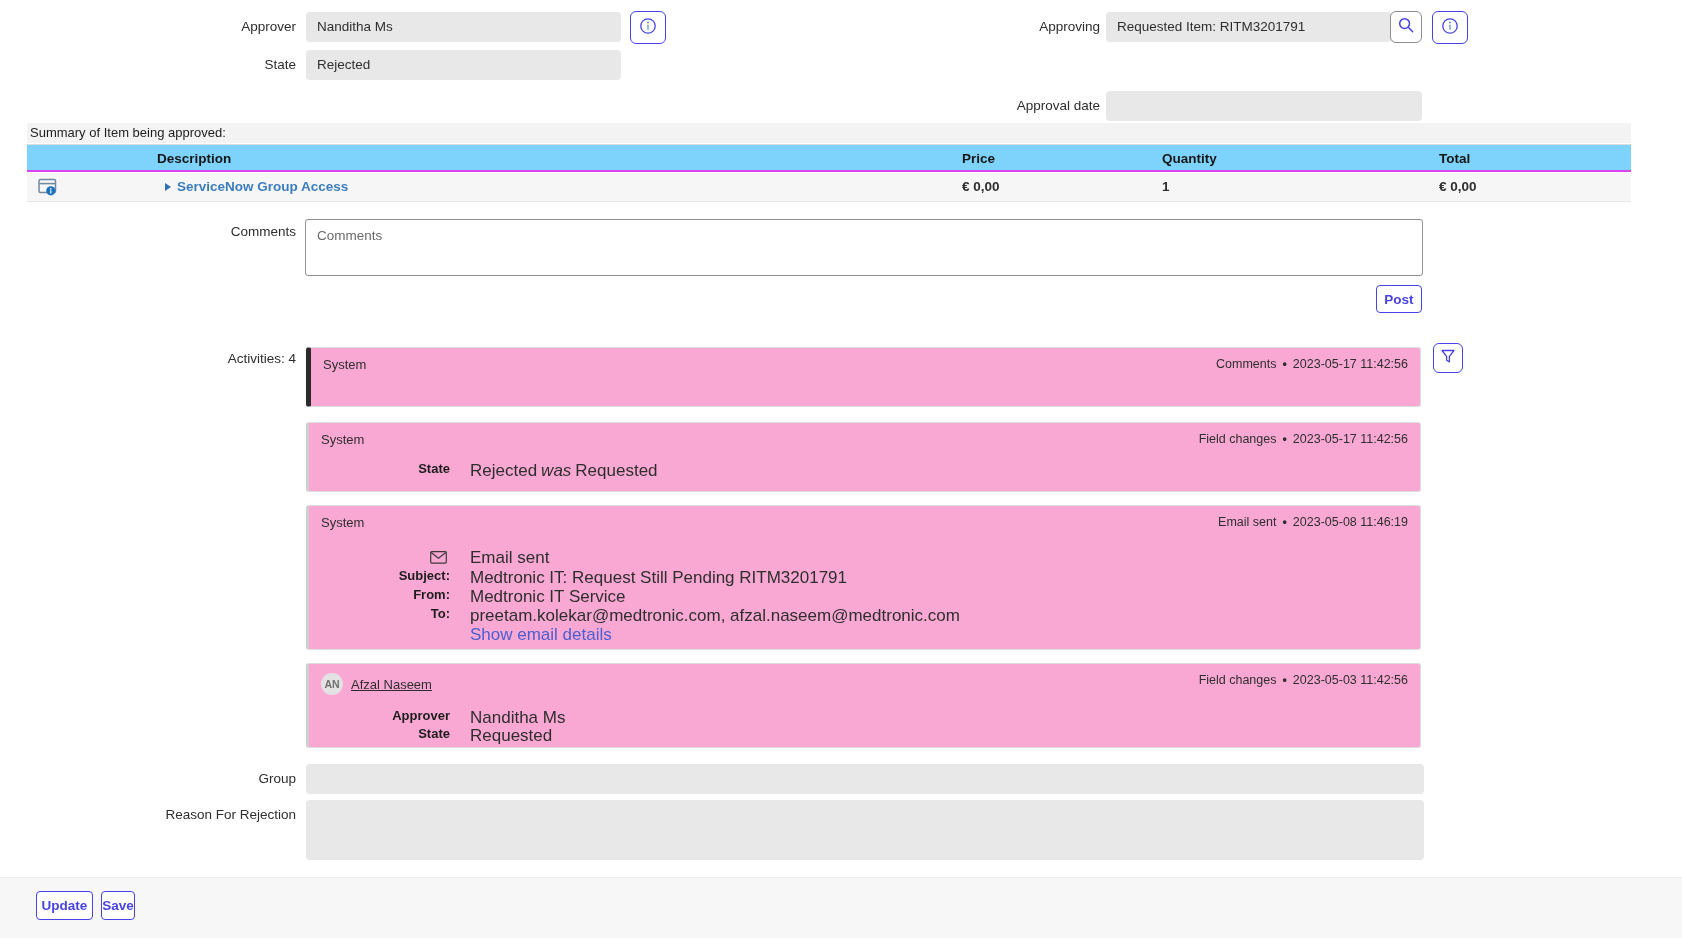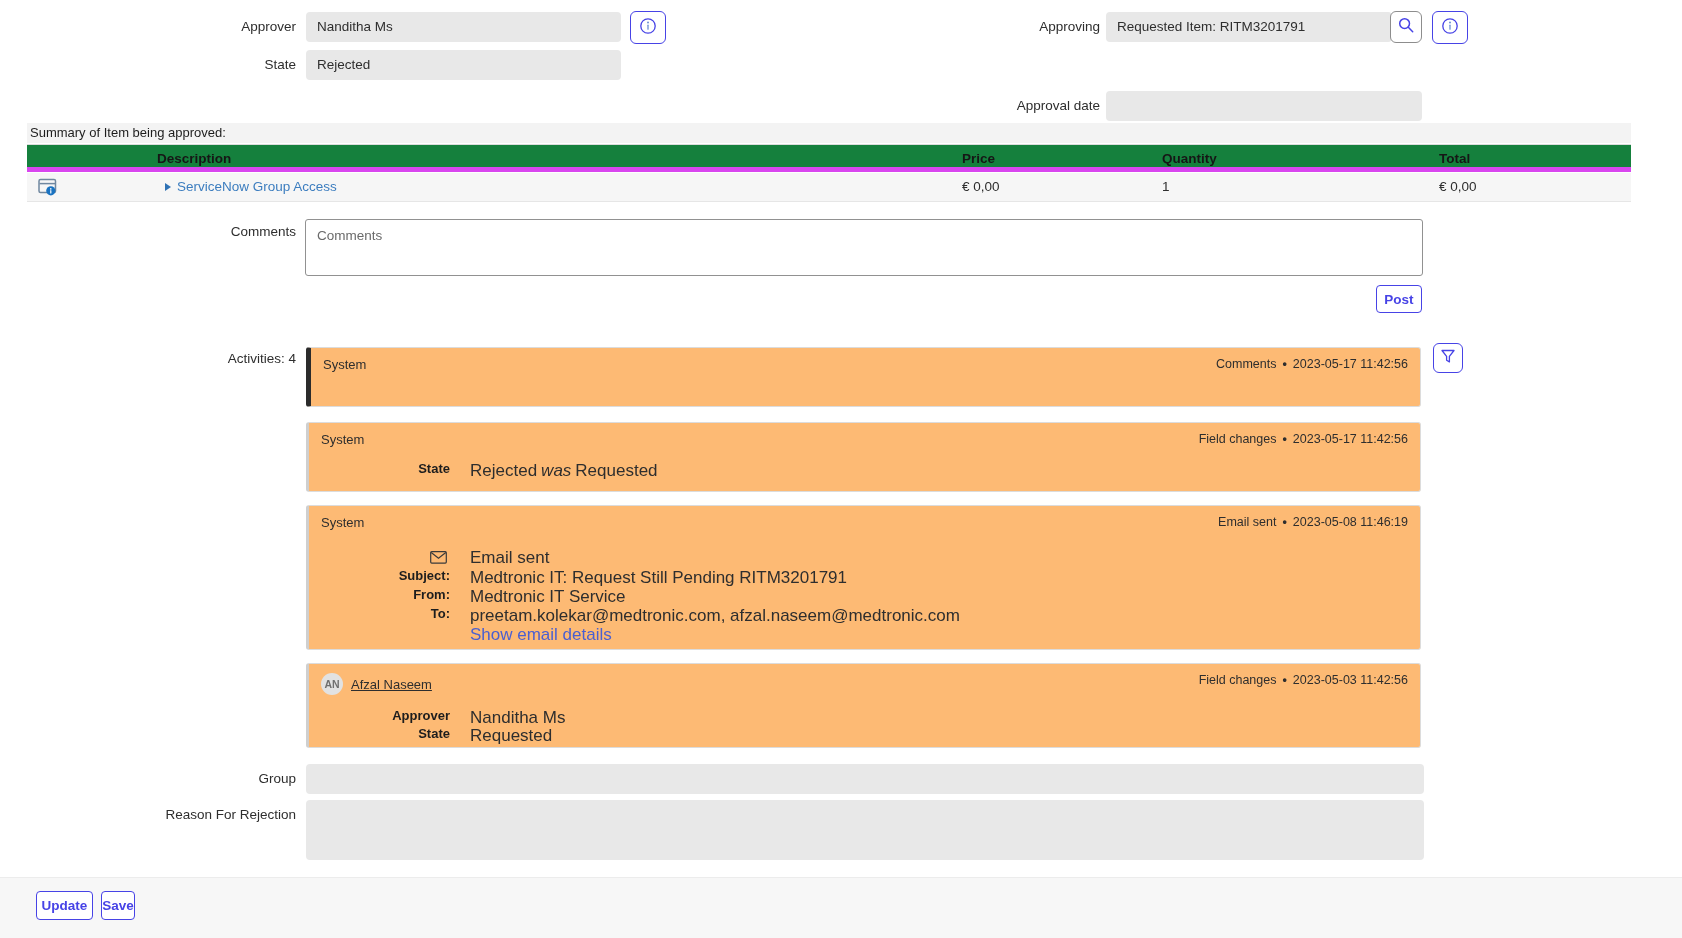--- a/index.html
+++ b/index.html
@@ -36,32 +36,32 @@
   .icon-btn.small  { width: 30px; height: 30px; }
 
   
   .band {
     position: absolute; left: 27px; top: 123px; width: 1604px; height: 20px;
     background: #f3f3f3; font-size: 13px; line-height: 20px; padding-left: 3px;
     color: #1d1d1d;
   }
   .thead {
     position: absolute; left: 27px; top: 144px; width: 1604px; height: 28px;
-    border-top: 1px solid #dcdcdc; border-bottom: 5px solid #d946ef; background: #15803d;
+    border-top: 1px solid #dcdcdc; border-bottom: 2px solid #d946ef; background: #7dd3fc;
   }
   .thead span {
     position: absolute; top: 0; height: 27px; line-height: 27px;
     font-size: 13.5px; font-weight: 700; color: #161616;
   }
   .trow {
     position: absolute; left: 27px; top: 173px; width: 1604px; height: 29px;
     background: #f6f6f6; border-bottom: 1px solid #e6e6e6;
   }
   .trow .cell {
-    position: absolute; top: 0; height: 28px; line-height: 28px; font-size: 13.5px;
+    position: absolute; top: 0; height: 28px; line-height: 28px; font-size: 13.5px; font-weight: bold;
   }
   .col-desc { left: 130px; } .col-price { left: 935px; }
   .col-qty { left: 1135px; } .col-total { left: 1412px; }
 
   .tri-right {
     position: absolute; left: 138px; top: 10px; width: 0; height: 0;
     border-top: 4.5px solid transparent; border-bottom: 4.5px solid transparent;
     border-left: 6px solid #2f72b5; cursor: pointer;
   }
   .item-link { position: absolute; left: 150px; color: #3c7dbf; text-decoration: none;
@@ -78,21 +78,21 @@
 
   .text-btn {
     position: absolute; background: #fff; border: 1px solid #4743e6; color: #4743e6;
     border-radius: 4px; font-family: "Liberation Sans", sans-serif;
     font-size: 13.5px; font-weight: 600; cursor: pointer;
     display: flex; align-items: center; justify-content: center;
   }
 
   
   .card {
-    position: absolute; left: 306px; width: 1115px; background: #fdba74;
+    position: absolute; left: 306px; width: 1115px; background: #f9a8d4;
     border: 1px solid #dcdcdc; border-left: 3px solid #cfcfcf; border-radius: 3px;
   }
   .card.first { border-left: 5px solid #2b2b2b; }
   .act-author { position: absolute; left: 12px; top: 9px; font-size: 13px; color: #2e2e2e; }
   .act-meta {
     position: absolute; right: 12px; top: 9px; font-size: 12.5px; color: #2e2e2e;
     white-space: nowrap;
   }
   .act-meta .dot { font-weight: 700; margin: 0 6px; }
   .act-body { position: absolute; left: 12px; top: 36px; font-size: 13px; color: #1d1d1d; }

